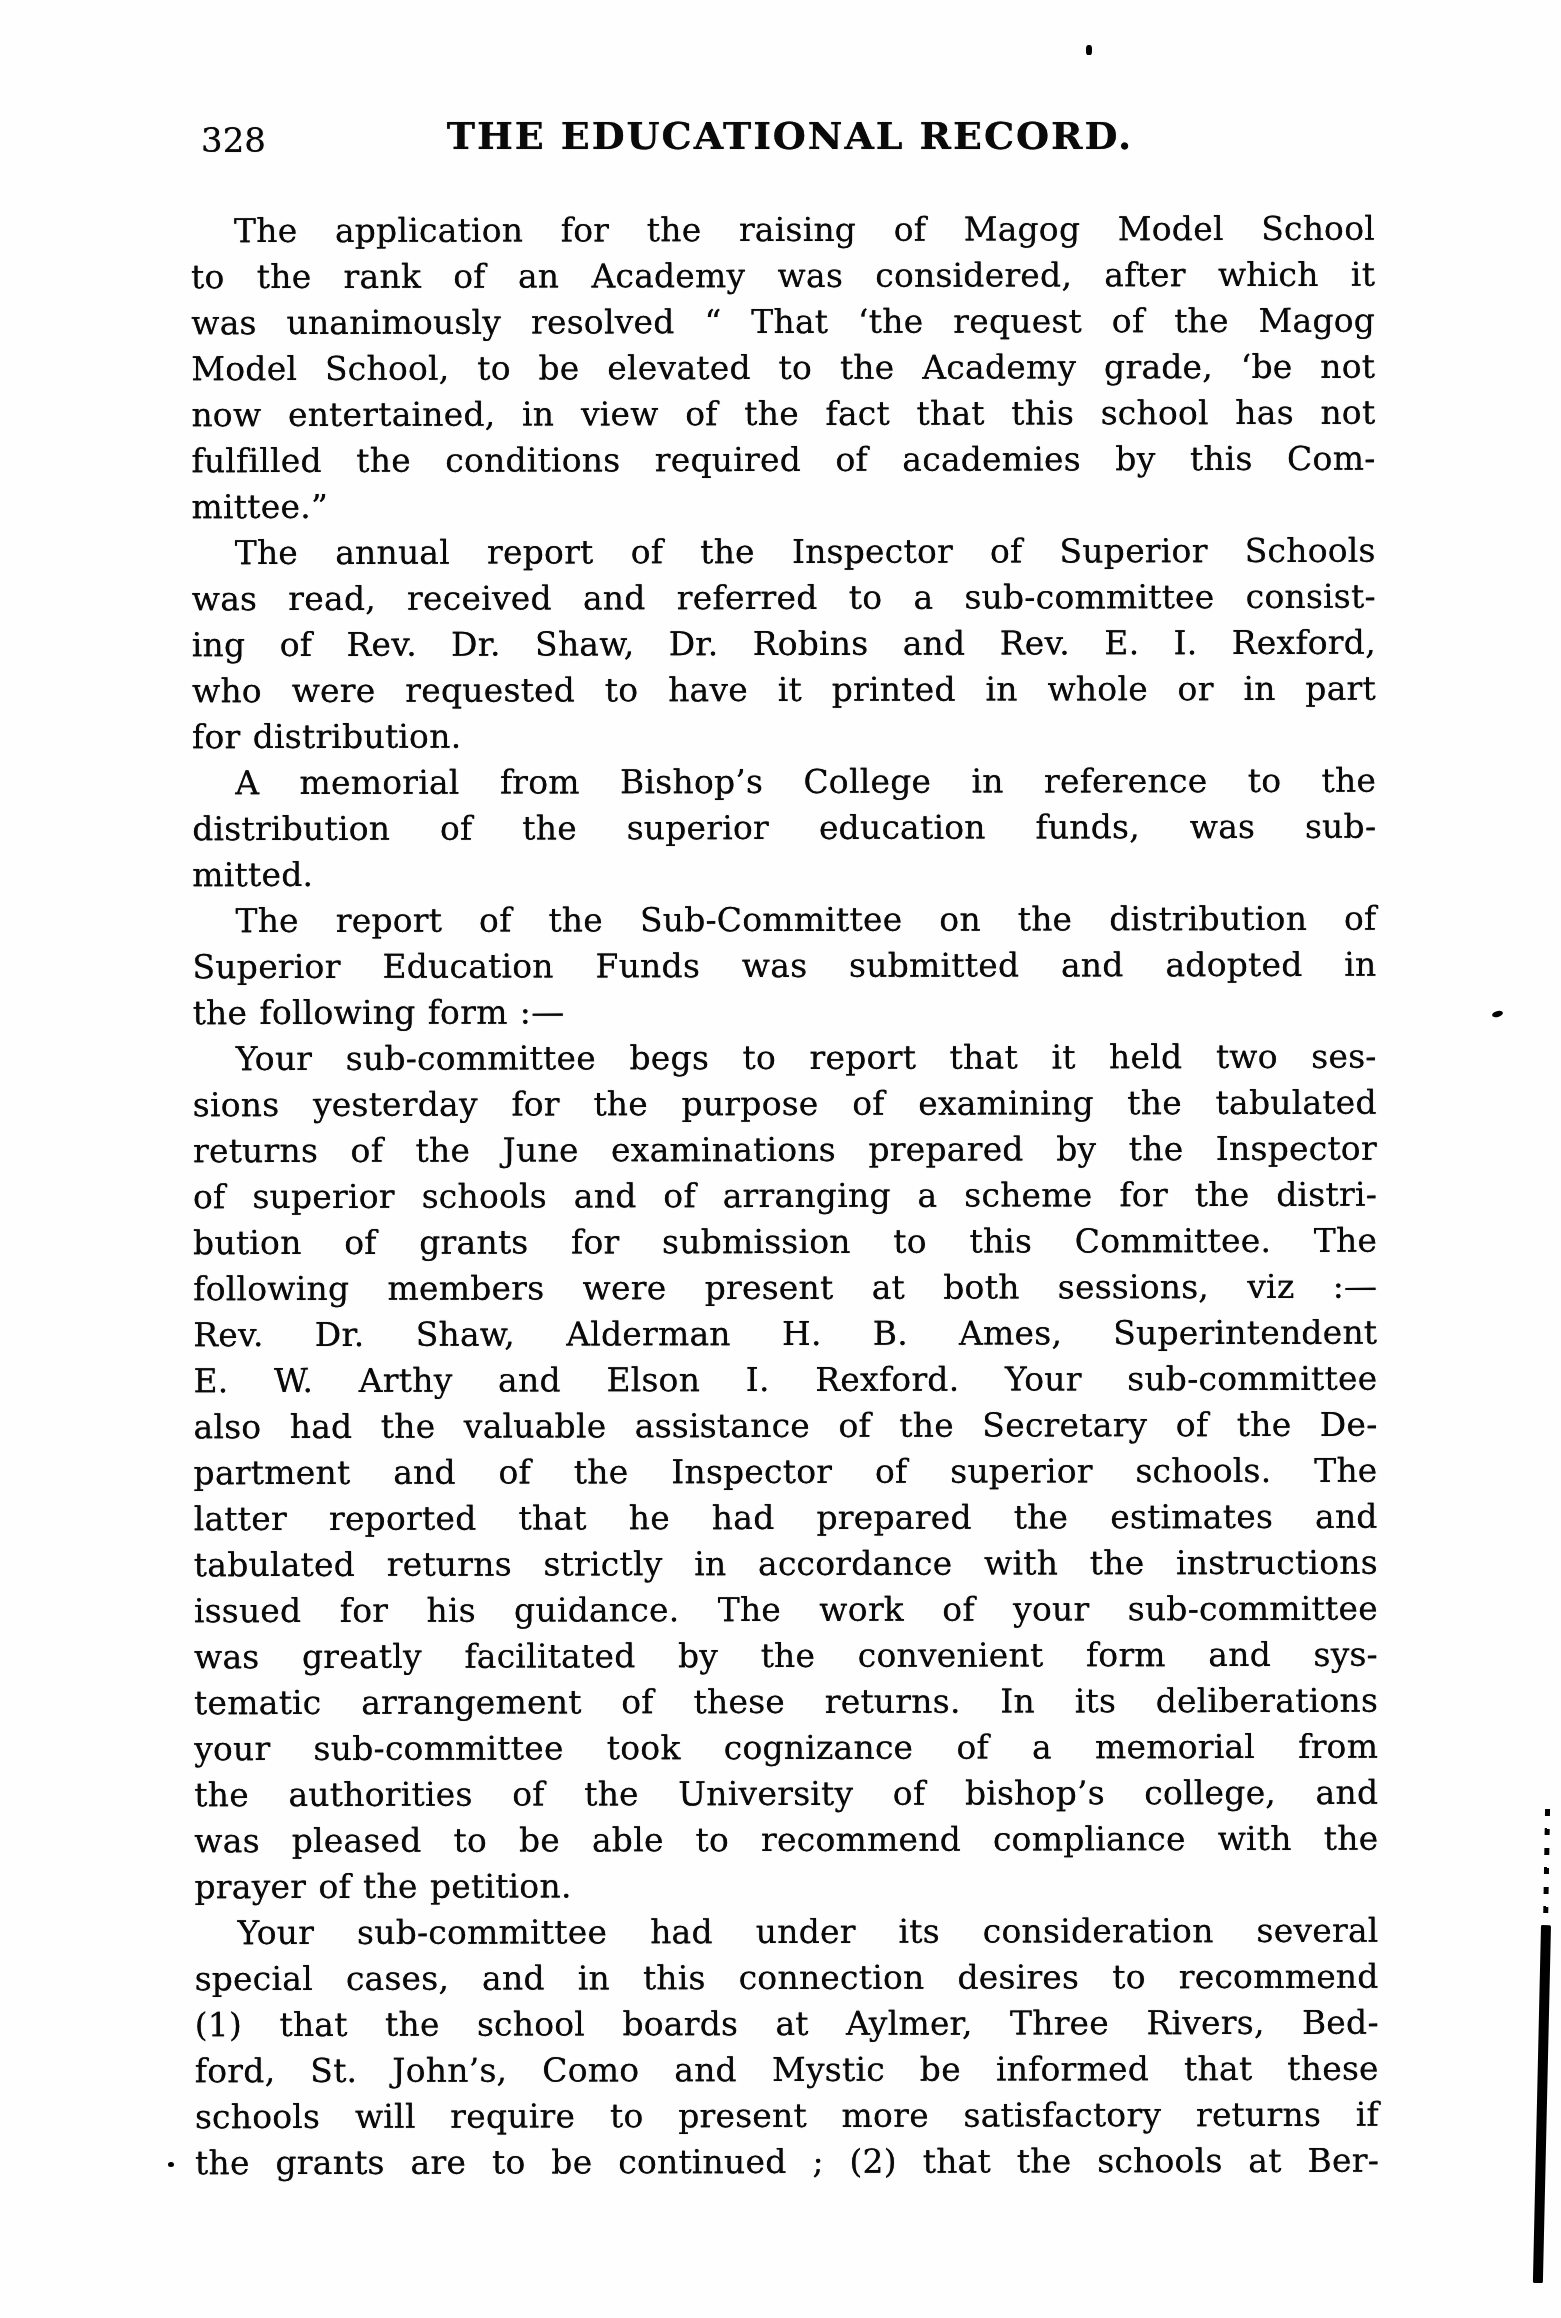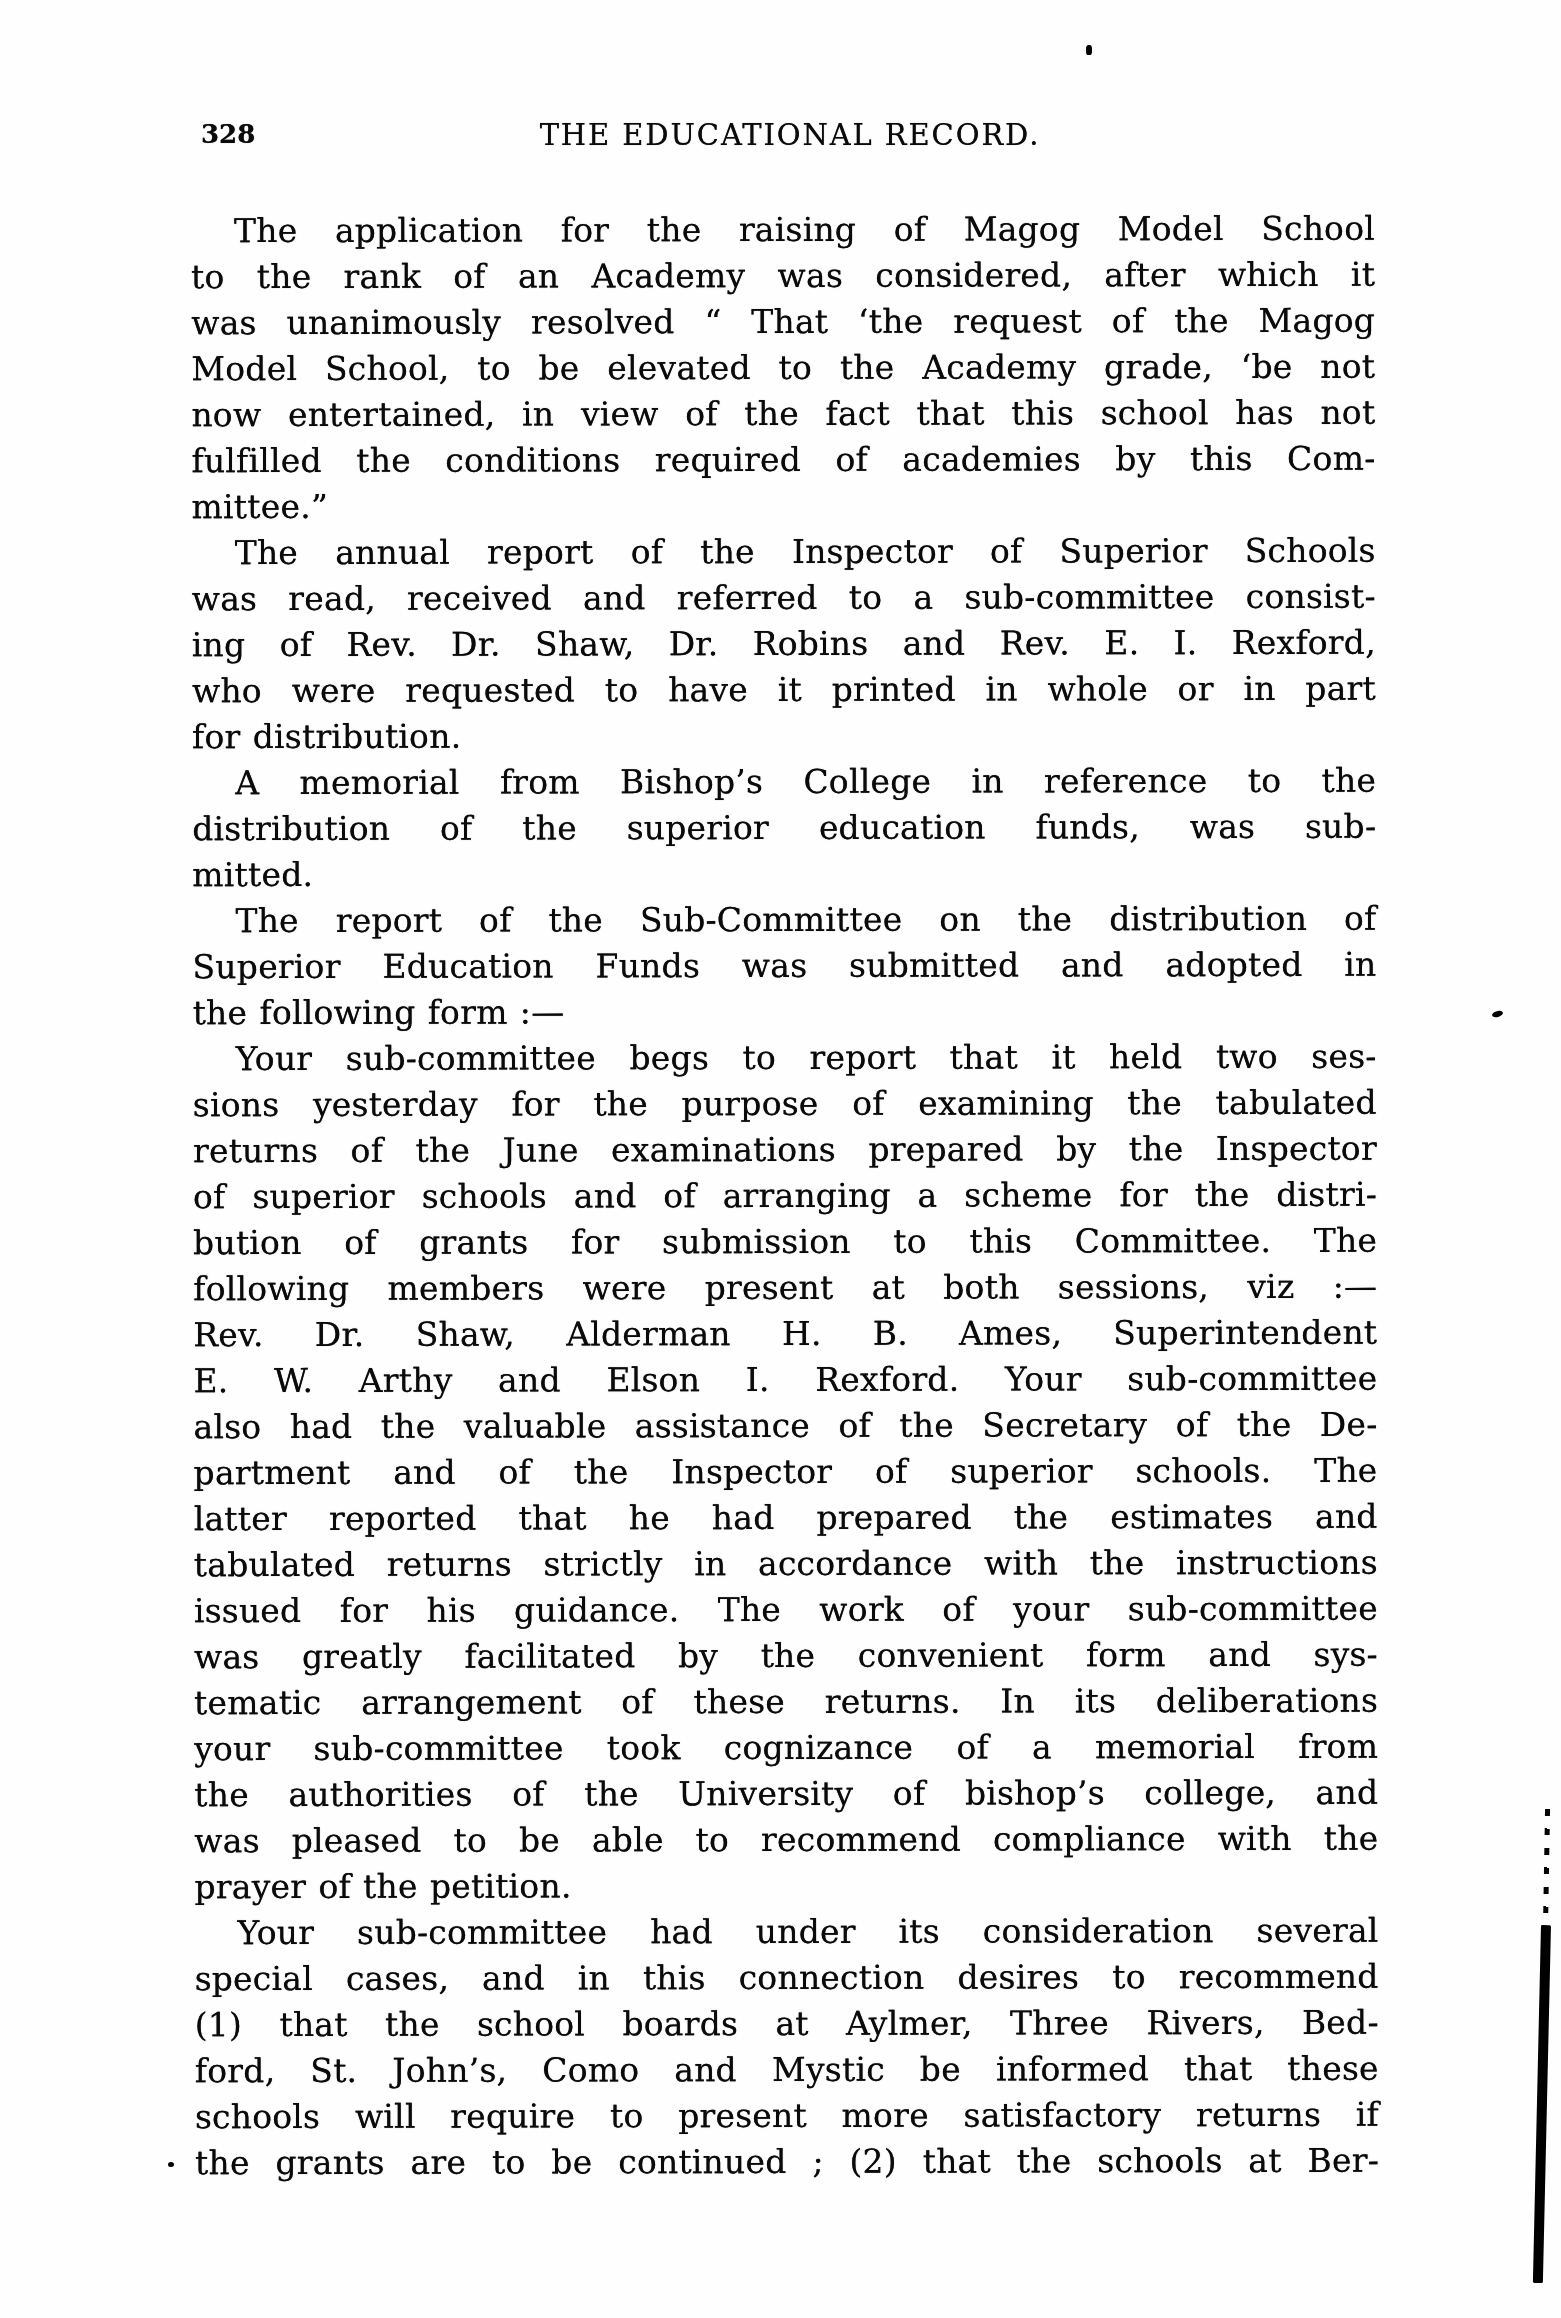--- a/index.html
+++ b/index.html
@@ -15,32 +15,32 @@
   .header-row {
     position: absolute;
     left: 201px;
     top: 117px;
     width: 1178px;
     height: 39px;
   }
   .page-num {
     position: absolute;
     left: 0;
-    top: 0;
-    font-size: 26px;
+    top: 6px;
+    font-size: 34px;
     line-height: 34px;
-    font-weight: 700;
+    font-weight: 400;
     text-shadow: 0 0 0.7px rgba(0,0,0,0.75);
   }
   .header-title {
     text-align: center;
-    font-size: 29px;
+    font-size: 38px;
     line-height: 37px;
     letter-spacing: 1.9px;
-    font-weight: 400;
+    font-weight: 700;
     text-shadow: 0 0 0.7px rgba(0,0,0,0.75);
   }
   .body-block {
     position: absolute;
     left: 193px;
     top: 207px;
     width: 1184px;
     transform: rotate(-0.12deg);
   }
   .ln {

